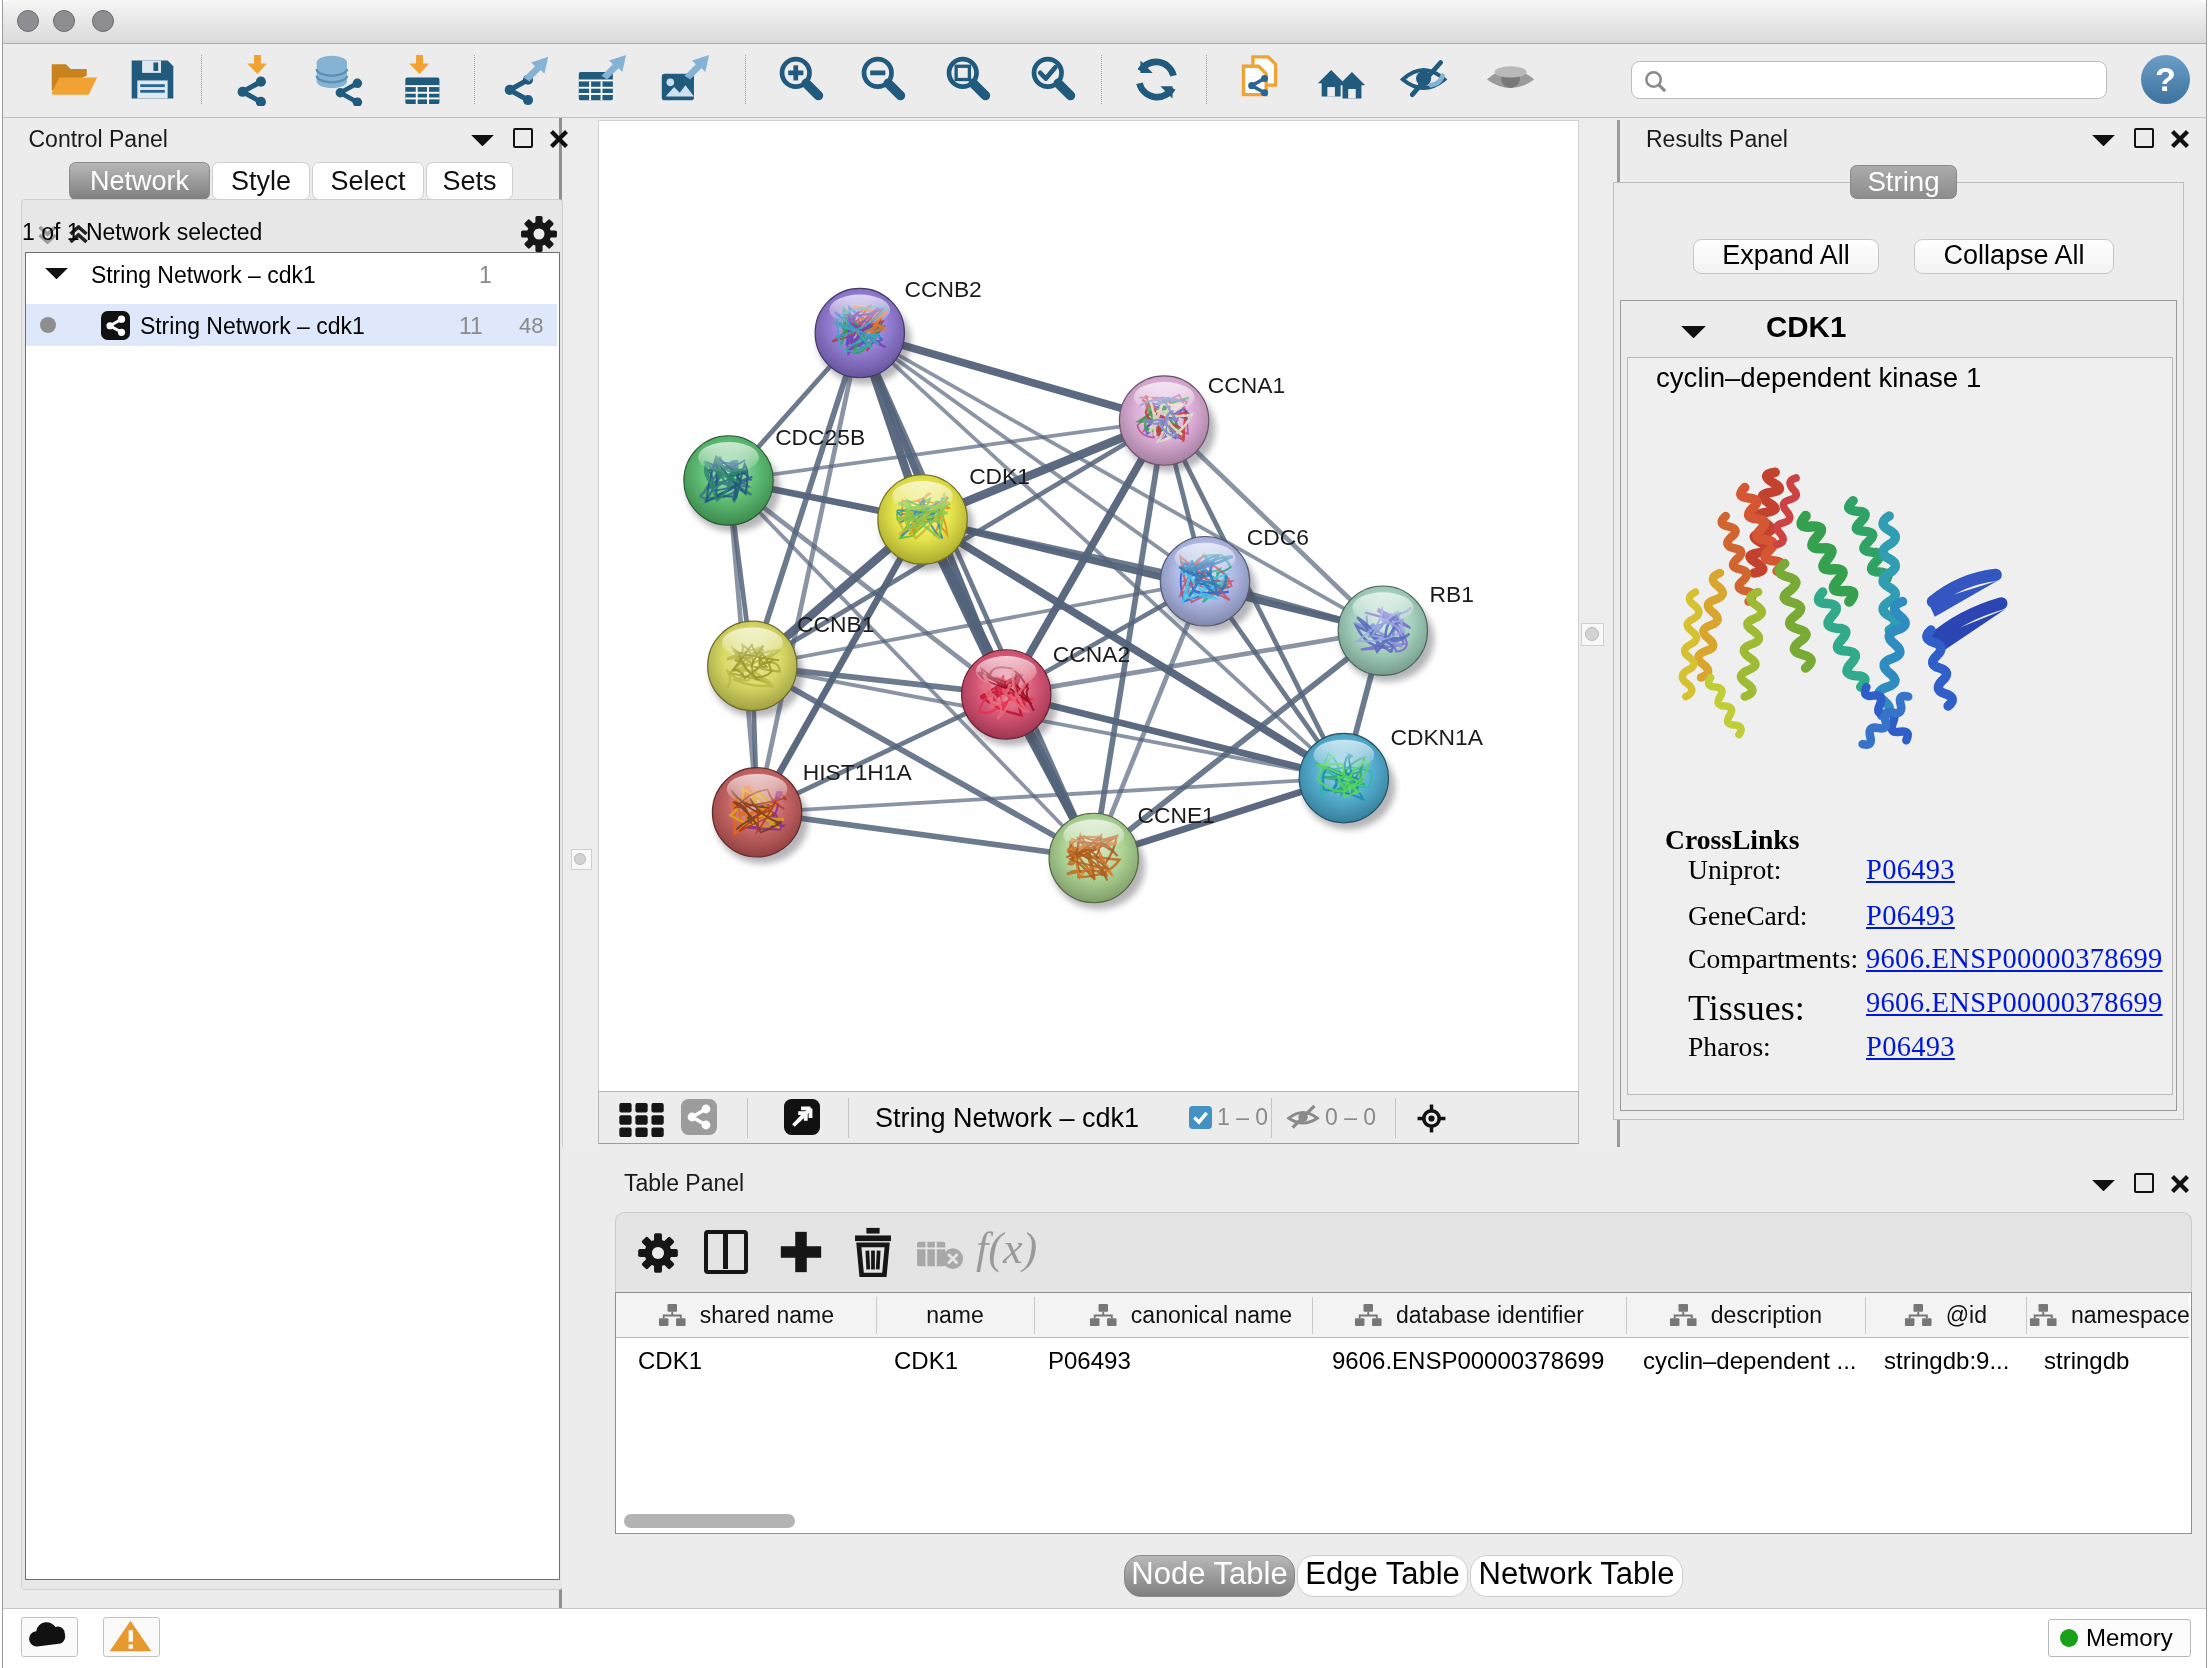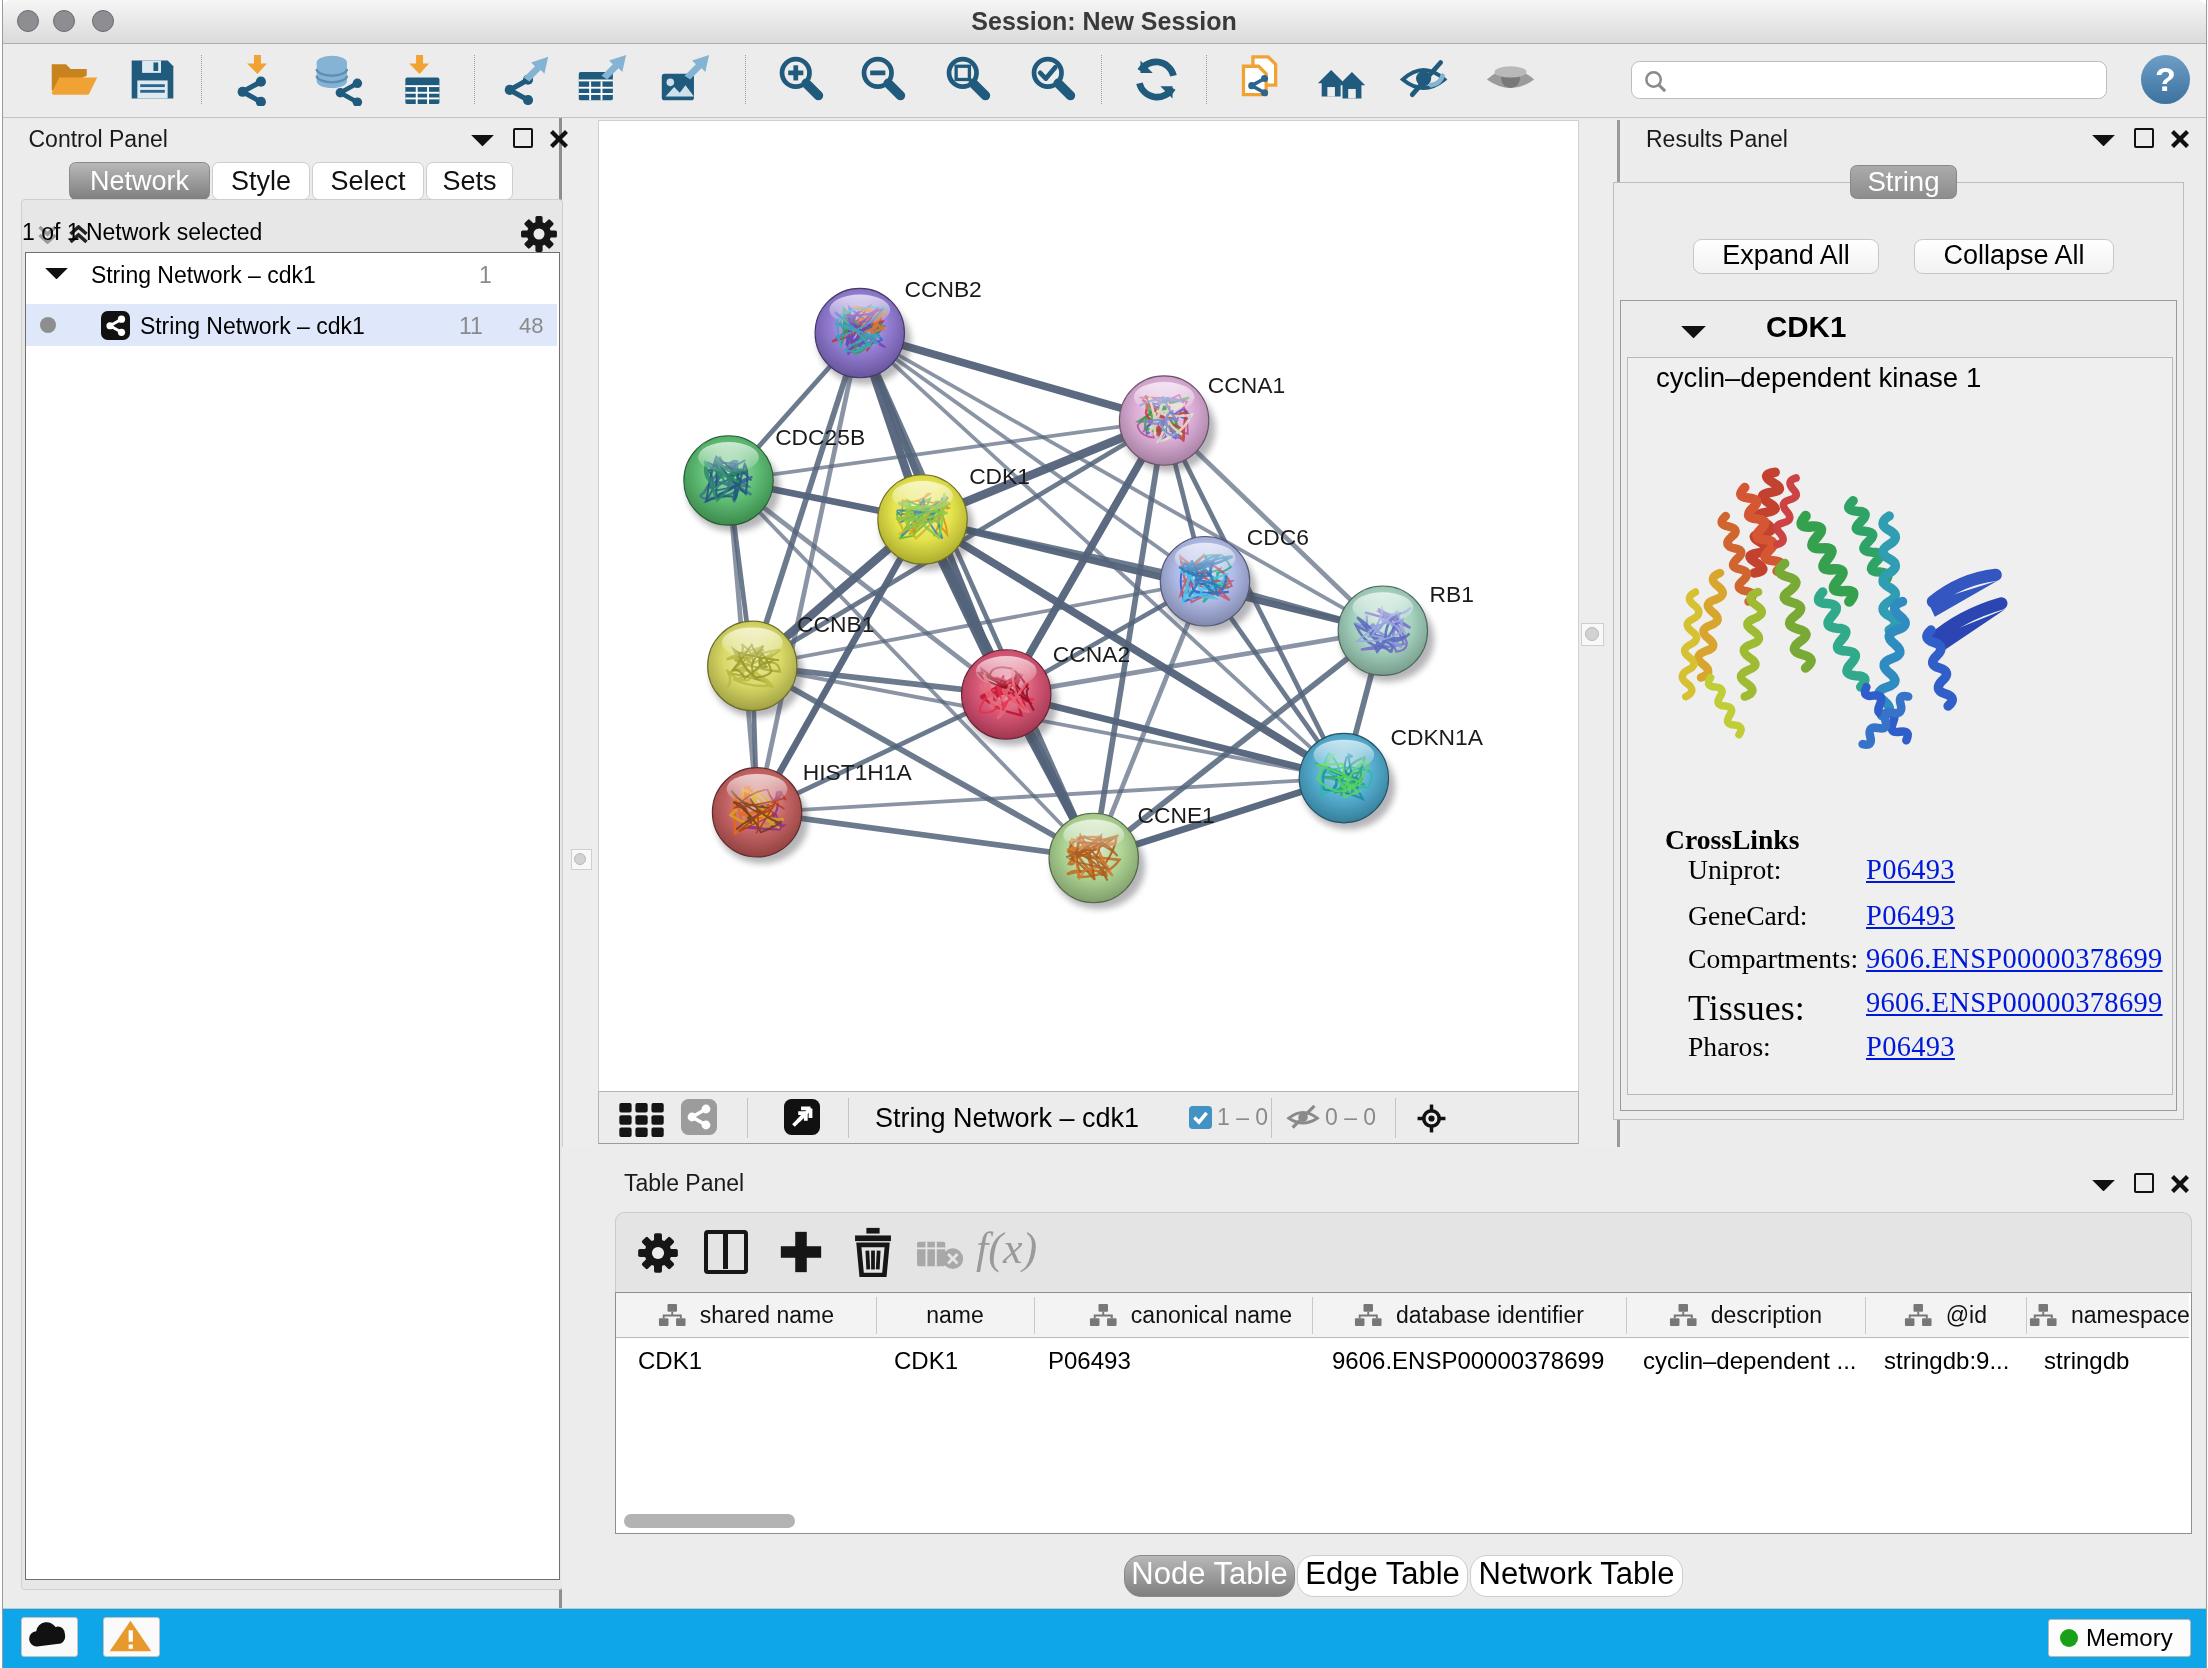--- a/index.html
+++ b/index.html
@@ -32,31 +32,30 @@
 .serif{font-family:"Liberation Serif",serif}
 .link{color:#0018d8;text-decoration:underline}
 .tablepanel{left:562px;top:1147px;width:1646px;height:461px;background:#ececec}
 .ttool{position:absolute;left:53px;top:65px;width:1577px;height:80px;background:#e4e4e4;border:1.9px solid #cbcbcb;border-radius:9.5px 9.5px 0 0;border-bottom:none}
 .ttable{position:absolute;left:53px;top:145px;width:1577px;height:242px;background:#fff;border:1.9px solid #8f8f8f}
 .thead{position:absolute;left:0;top:0;width:1573px;height:45px;background:#f3f3f3;border-bottom:1.9px solid #b8b8b8;font-size:23px;color:#111}
 .tsep{position:absolute;top:3.8px;height:37px;border-left:1.9px solid #c9c9c9}
 .hsb{position:absolute;left:7.6px;top:221px;width:171px;height:14.3px;background:#b3b3b3;border-radius:7.6px}
 .btab{position:absolute;top:408px;height:42px;background:#fff;border:1px solid #cdcdcd;font-size:31px;text-align:center;line-height:36px;border-radius:17px}
 .btab.tabsel{background:linear-gradient(#b8b8b8,#7f7f7f);color:#fff;border:1px solid #8a8a8a}
-.statusbar{left:0;top:1608px;width:2208px;height:60px;background:#0ea5e9;border-top:1.9px solid #c6c6c6}
+.statusbar{left:0;top:1608px;width:2208px;height:60px;background:#ffffff;border-top:1.9px solid #c6c6c6}
 .sbtn{position:absolute;top:7.6px;width:57px;height:40px;background:#fafafa;border:1.9px solid #c2c2c2;border-radius:2.9px}
 .membtn{position:absolute;left:2048px;top:9.5px;width:143px;height:38px;background:#fcfcfc;border:1.9px solid #b8b8b8;border-radius:2.9px;font-size:24px;line-height:35px}
 </style></head><body>
 <div style="position:absolute;left:0;top:0;width:17px;height:17px;background:#fff"></div>
 <div style="position:absolute;left:2191px;top:0;width:17px;height:17px;background:#fff"></div>
 <div class="abs titlebar">
     <div class="tl" style="left:17px"></div>
     <div class="tl" style="left:53px"></div>
     <div class="tl" style="left:92px"></div>
-    <div class="title">Session: New Session</div>
   </div>
 <div class="abs toolbar"></div>
 <div class="edgeL"></div>
 <div class="edgeL2"></div>
 <div class="edgeR"></div>
 <div class="edgeR2"></div>
 <div style="position:absolute;left:47px;top:53px"><svg width="53" height="53" viewBox="0 0 56 56" xmlns="http://www.w3.org/2000/svg">
       <path d="M5 40 V12 h15 l5 5 h17 v7 z" fill="#c8821e"></path>
       <path d="M5 42 l8 -16 h40 l-9 18 H6 z" fill="#f0a233"></path>
     </svg></div>

